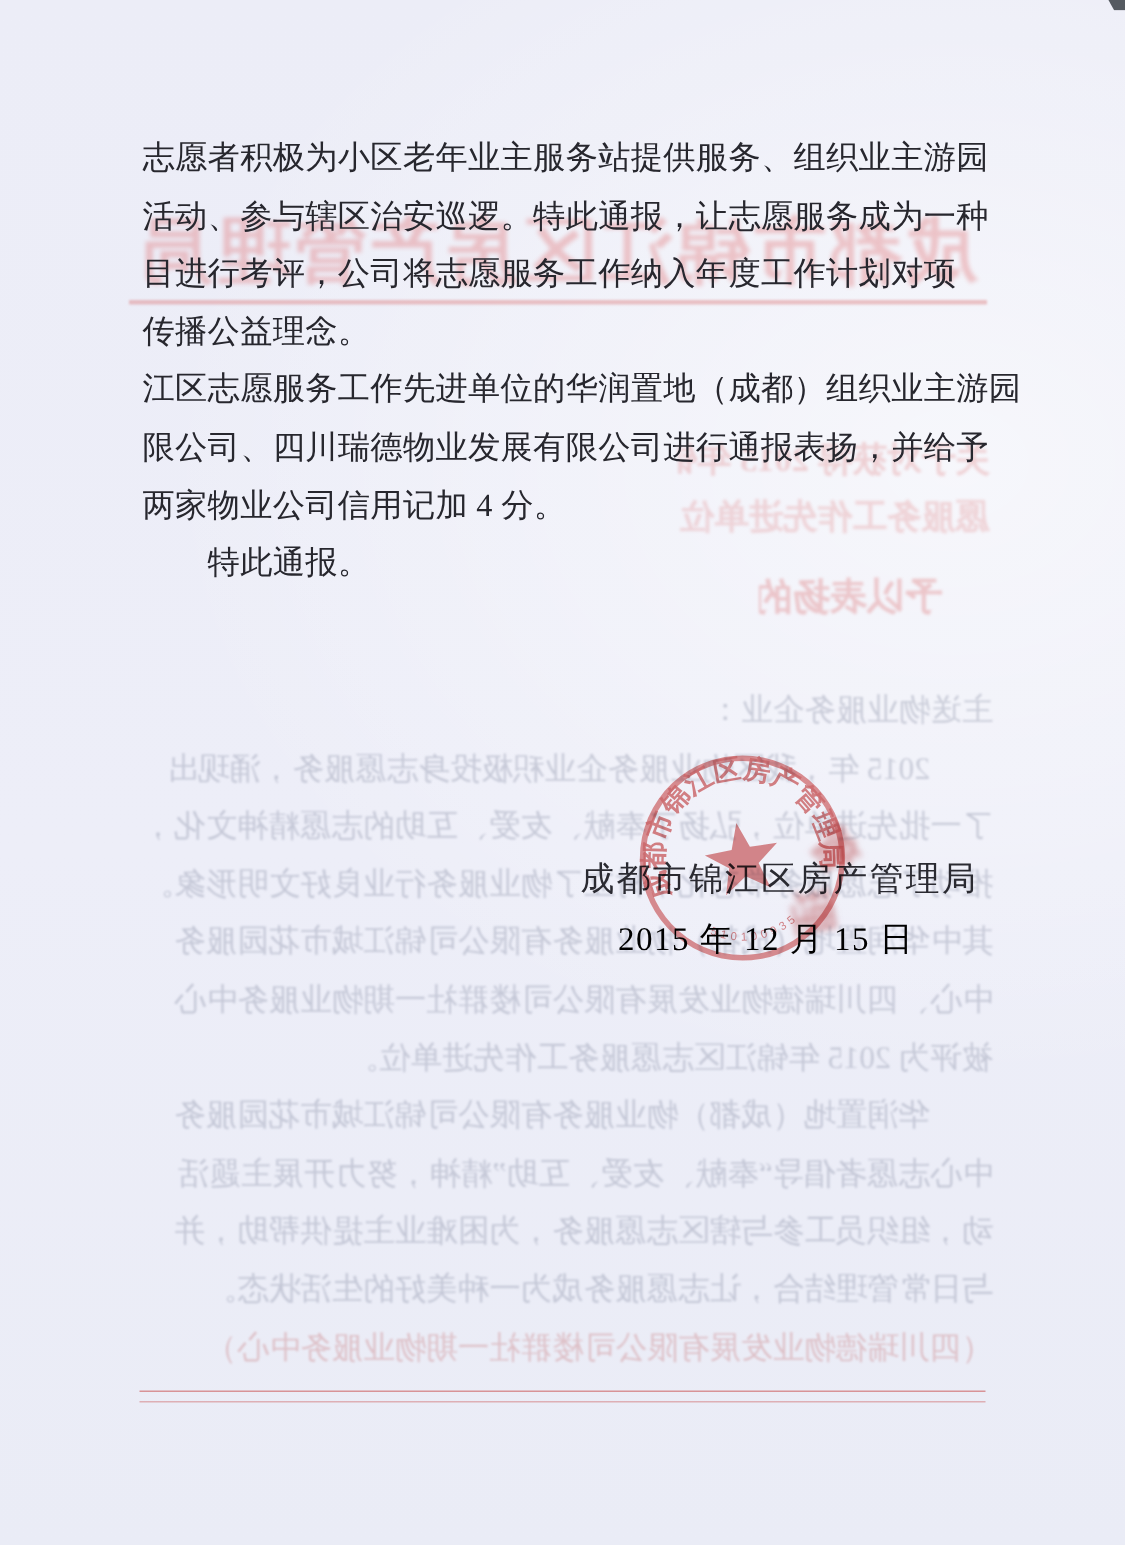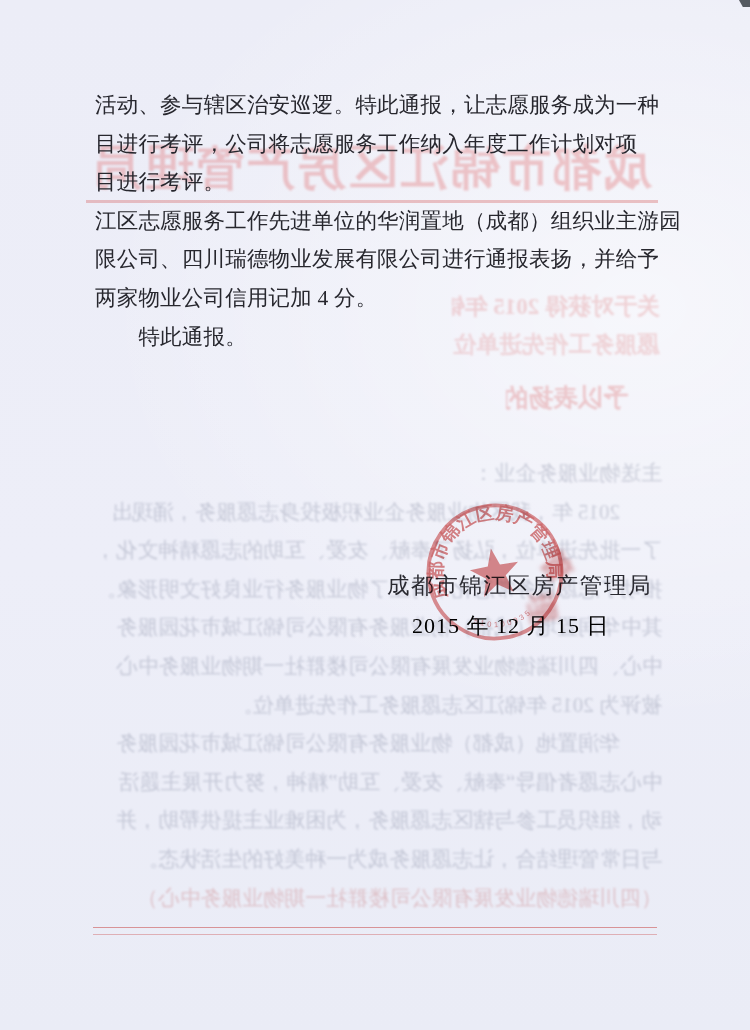--- a/index.html
+++ b/index.html
@@ -83,23 +83,24 @@
       <div class="line">中心、四川瑞德物业发展有限公司楼群社一期物业服务中心</div>
       <div class="line">被评为 2015 年锦江区志愿服务工作先进单位。</div>
       <div class="line">　　华润置地（成都）物业服务有限公司锦江城市花园服务</div>
       <div class="line">中心志愿者倡导“奉献、友爱、互助”精神，努力开展主题活</div>
       <div class="line">动，组织员工参与辖区志愿服务，为困难业主提供帮助，并</div>
       <div class="line">与日常管理结合，让志愿服务成为一种美好的生活状态。</div>
       <div class="line">（四川瑞德物业发展有限公司楼群社一期物业服务中心）</div>
     </div>
 
   <div class="body-text">
+      <div class="line">志愿者积极为小区老年业主服务站提供服务、组织业主游园</div>
       <div class="line">活动、参与辖区治安巡逻。特此通报，让志愿服务成为一种</div>
       <div class="line">目进行考评，公司将志愿服务工作纳入年度工作计划对项</div>
-      <div class="line">目进行考评。</div>
+      <div class="line">传播公益理念。</div>
       <div class="line">江区志愿服务工作先进单位的华润置地（成都）组织业主游园</div>
       <div class="line">限公司、四川瑞德物业发展有限公司进行通报表扬，并给予</div>
       <div class="line">两家物业公司信用记加 4 分。</div>
       <div class="line">　　特此通报。</div>
     </div>
 
   <div class="sig-org">成都市锦江区房产管理局</div>
   <div class="sig-date">2015 年 12 月 15 日</div>
 
   <div class="seal">

